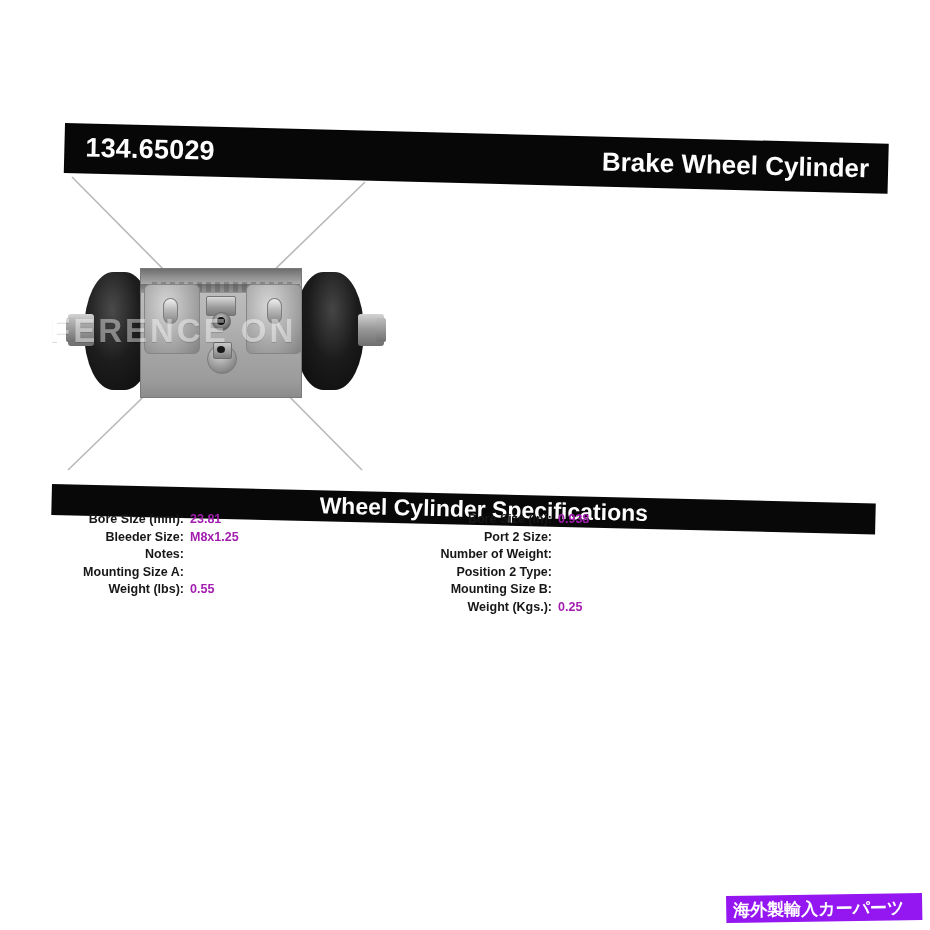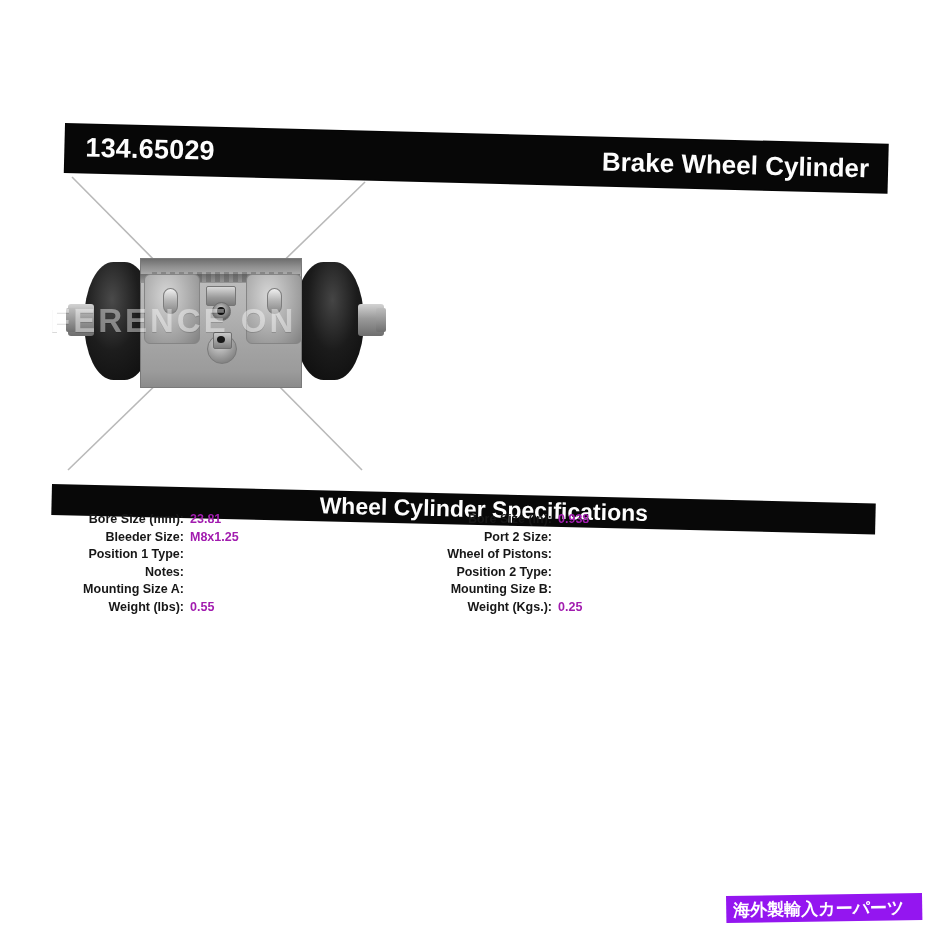--- a/index.html
+++ b/index.html
@@ -60,21 +60,21 @@
     top: 0;
     width: 930px;
     height: 930px;
     pointer-events: none;
   }
 
   
   .product-photo {
     position: absolute;
     left: 66px;
-    top: 246px;
+    top: 256px;
     width: 320px;
     height: 160px;
   }
   .boot {
     position: absolute;
     background: #141414;
     border-radius: 42% / 50%;
   }
   .boot-left {
     left: 18px;
@@ -363,24 +363,20 @@
     <div class="spec-col spec-col-left">
       <div class="spec-row">
         <span class="spec-label">Bore Size (mm):</span>
         <span class="spec-value">23.81</span>
       </div>
       <div class="spec-row">
         <span class="spec-label">Bleeder Size:</span>
         <span class="spec-value">M8x1.25</span>
       </div>
       <div class="spec-row">
-        <span class="spec-label">Position 1 Type:</span>
-        <span class="spec-value"></span>
-      </div>
-      <div class="spec-row">
         <span class="spec-label">Notes:</span>
         <span class="spec-value"></span>
       </div>
       <div class="spec-row">
         <span class="spec-label">Mounting Size A:</span>
         <span class="spec-value"></span>
       </div>
       <div class="spec-row">
         <span class="spec-label">Weight (lbs):</span>
         <span class="spec-value">0.55</span>
@@ -390,21 +386,21 @@
     <div class="spec-col spec-col-right">
       <div class="spec-row">
         <span class="spec-label">Bore Size (In):</span>
         <span class="spec-value">0.938</span>
       </div>
       <div class="spec-row">
         <span class="spec-label">Port 2 Size:</span>
         <span class="spec-value"></span>
       </div>
       <div class="spec-row">
-        <span class="spec-label">Wheel of Pistons:</span>
+        <span class="spec-label">Number of Weight:</span>
         <span class="spec-value"></span>
       </div>
       <div class="spec-row">
         <span class="spec-label">Position 2 Type:</span>
         <span class="spec-value"></span>
       </div>
       <div class="spec-row">
         <span class="spec-label">Mounting Size B:</span>
         <span class="spec-value"></span>
       </div>

